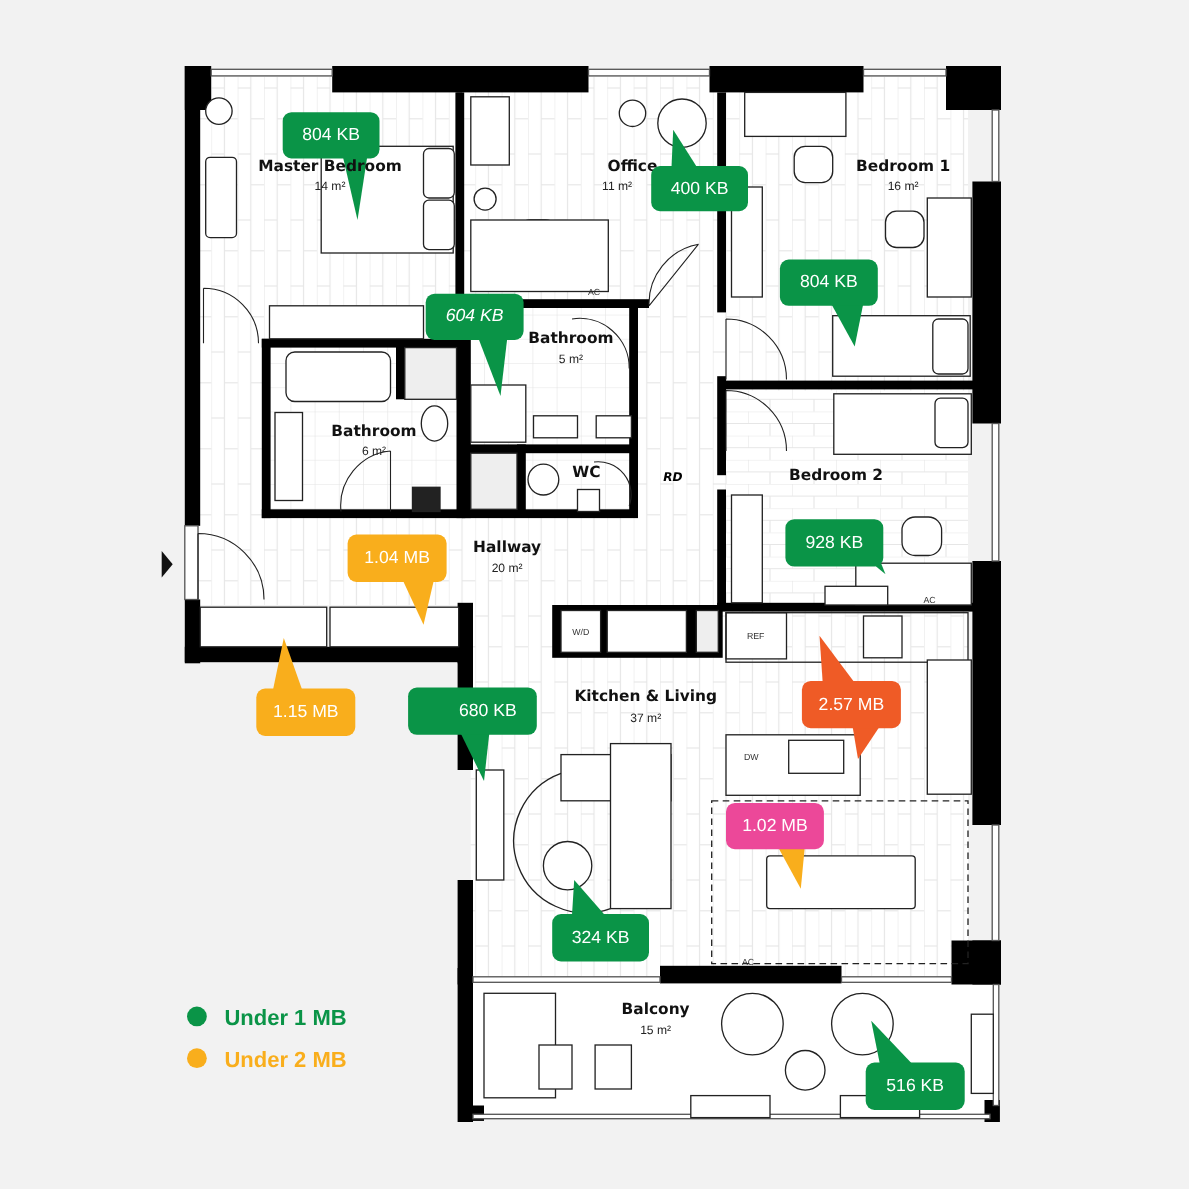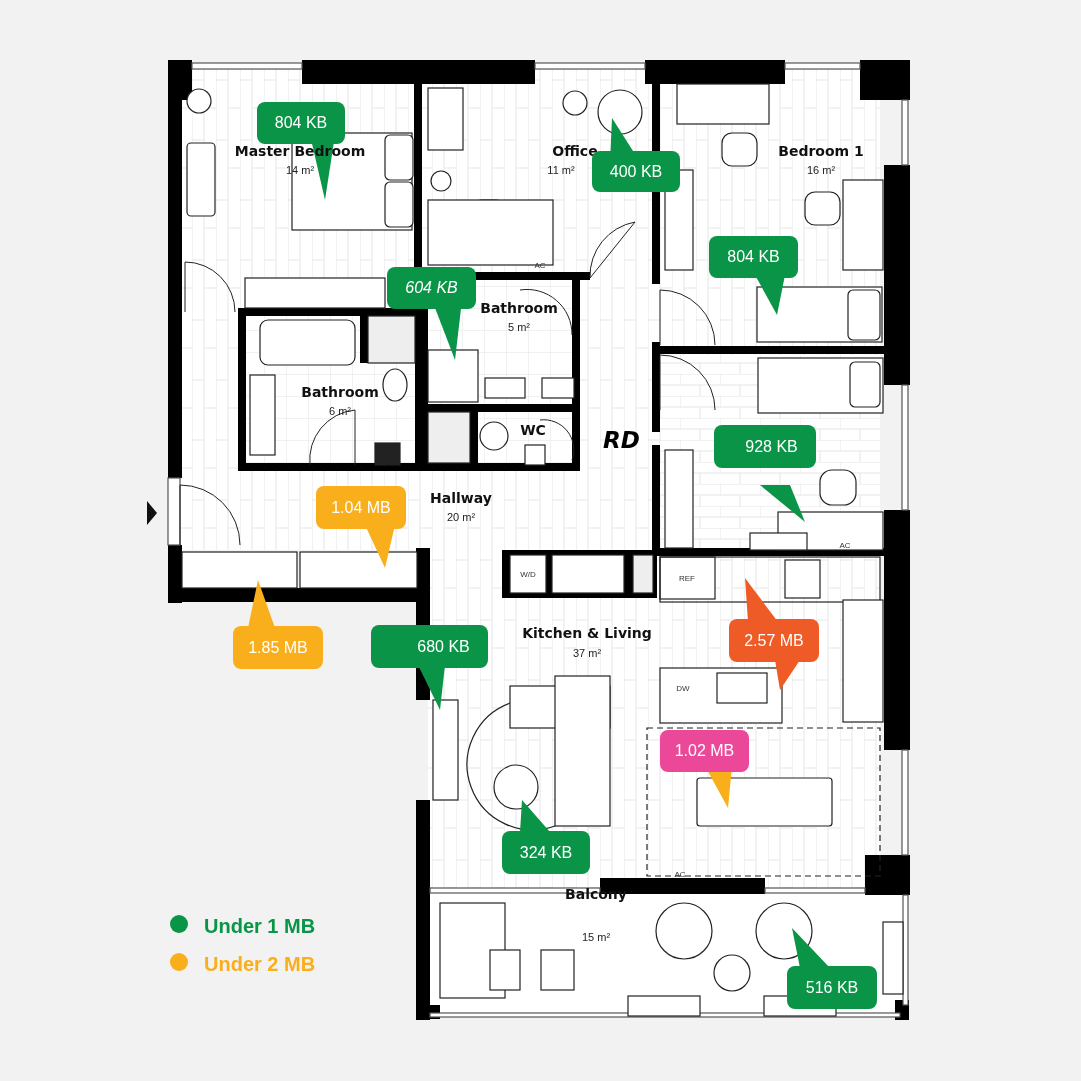--- a/index.html
+++ b/index.html
@@ -1,20 +1,20 @@
 <!DOCTYPE html>
 <html><head>
 <meta charset="utf-8">
 <style>
   html, body { margin:0; padding:0; }
   body { width:1081px; height:1081px; background:#f2f2f2; position:relative; overflow:hidden; font-family:"Liberation Sans", sans-serif; }
   #plan { position:absolute; left:0; top:0; width:1081px; height:1081px; }
   .room-label { position:absolute; font-family:"DejaVu Sans", sans-serif; font-weight:bold; font-size:14px; color:#111; white-space:nowrap; transform:translateX(-50%); }
   .room-area { position:absolute; font-family:"Liberation Sans", sans-serif; font-size:11px; color:#222; white-space:nowrap; transform:translateX(-50%); }
-  .rd { position:absolute; font-family:"DejaVu Sans", sans-serif; font-weight:bold; font-style:italic; font-size:23px; color:#000; }
+  .rd { position:absolute; font-family:"DejaVu Sans", sans-serif; font-weight:bold; font-style:italic; font-size:11px; color:#000; }
   .bubble { position:absolute; color:#fff; font-family:"Liberation Sans", sans-serif; font-size:16px; border-radius:8px; display:flex; align-items:center; justify-content:center; white-space:nowrap; }
   .legend { position:absolute; left:170px; top:915px; }
   .legend-item { display:flex; align-items:flex-start; height:38px; }
   .legend-dot { width:18px; height:18px; border-radius:50%; margin-right:16px; }
   .legend-text { font-family:"Liberation Sans", sans-serif; font-weight:bold; font-size:20px; }
   .entry-arrow { position:absolute; left:147px; top:501px; width:0; height:0; border-top:12px solid transparent; border-bottom:12px solid transparent; border-left:10px solid #111; }
 </style>
 </head>
 <body>
 
@@ -250,34 +250,34 @@
 <div class="room-label" style="left:533px;top:422px;">WC</div>
 
 <div class="room-label" style="left:461px;top:490px;">Hallway</div>
 <div class="room-area" style="left:461px;top:511px;">20 m²</div>
 
 <div class="room-label" style="left:760px;top:424px;">Bedroom 2</div>
 
 <div class="room-label" style="left:587px;top:625px;">Kitchen &amp; Living</div>
 <div class="room-area" style="left:587px;top:647px;">37 m²</div>
 
-<div class="room-label" style="left:596px;top:886px;">Balcony</div>
+<div class="room-label" style="left:596px;top:910px;">Balcony</div>
 <div class="room-area" style="left:596px;top:931px;">15 m²</div>
 
 <div class="rd" style="left:603px;top:427px;">RD</div>
 
 <div class="entry-arrow"></div>
 
 <div class="bubble" style="left:257px;top:102px;width:88px;height:42px;background:#0a9447;">804 KB</div>
 <div class="bubble" style="left:592px;top:151px;width:88px;height:41px;background:#0a9447;">400 KB</div>
 <div class="bubble" style="left:709px;top:236px;width:89px;height:42px;background:#0a9447;">804 KB</div>
 <div class="bubble" style="left:387px;top:267px;width:89px;height:42px;background:#0a9447;font-style:italic;">604 KB</div>
-<div class="bubble" style="left:714px;top:425px;width:89px;height:43px;background:#0a9447;padding-left:13px;">928 KB</div>
+<div class="bubble" style="left:714px;top:472px;width:89px;height:43px;background:#0a9447;">928 KB</div>
 <div class="bubble" style="left:316px;top:486px;width:90px;height:43px;background:#f9ae1c;">1.04 MB</div>
-<div class="bubble" style="left:233px;top:626px;width:90px;height:43px;background:#f9ae1c;">1.85 MB</div>
+<div class="bubble" style="left:233px;top:626px;width:90px;height:43px;background:#f9ae1c;">1.15 MB</div>
 <div class="bubble" style="left:371px;top:625px;width:89px;height:43px;background:#0a9447;padding-left:28px;">680 KB</div>
 <div class="bubble" style="left:729px;top:619px;width:90px;height:43px;background:#ef5b26;">2.57 MB</div>
 <div class="bubble" style="left:660px;top:730px;width:89px;height:42px;background:#ec4899;">1.02 MB</div>
 <div class="bubble" style="left:502px;top:831px;width:88px;height:43px;background:#0a9447;">324 KB</div>
 <div class="bubble" style="left:787px;top:966px;width:90px;height:43px;background:#0a9447;">516 KB</div>
 
 <div class="legend">
   <div class="legend-item">
     <span class="legend-dot" style="background:#0a9447;"></span>
     <span class="legend-text" style="color:#0a9447;">Under 1 MB</span>

